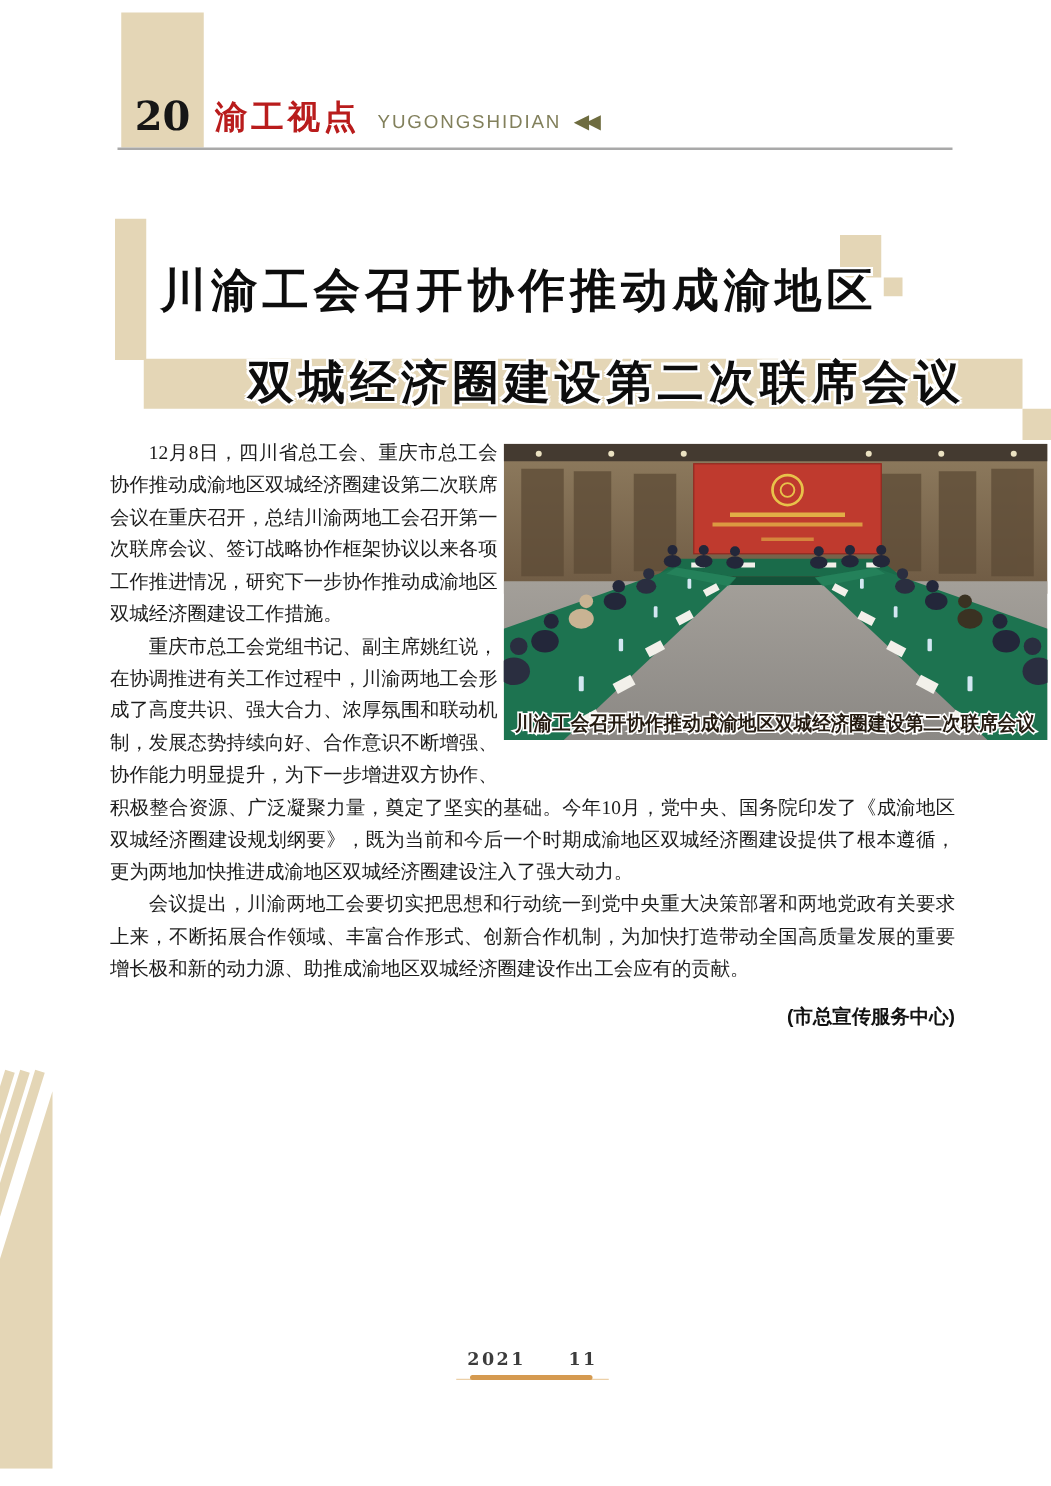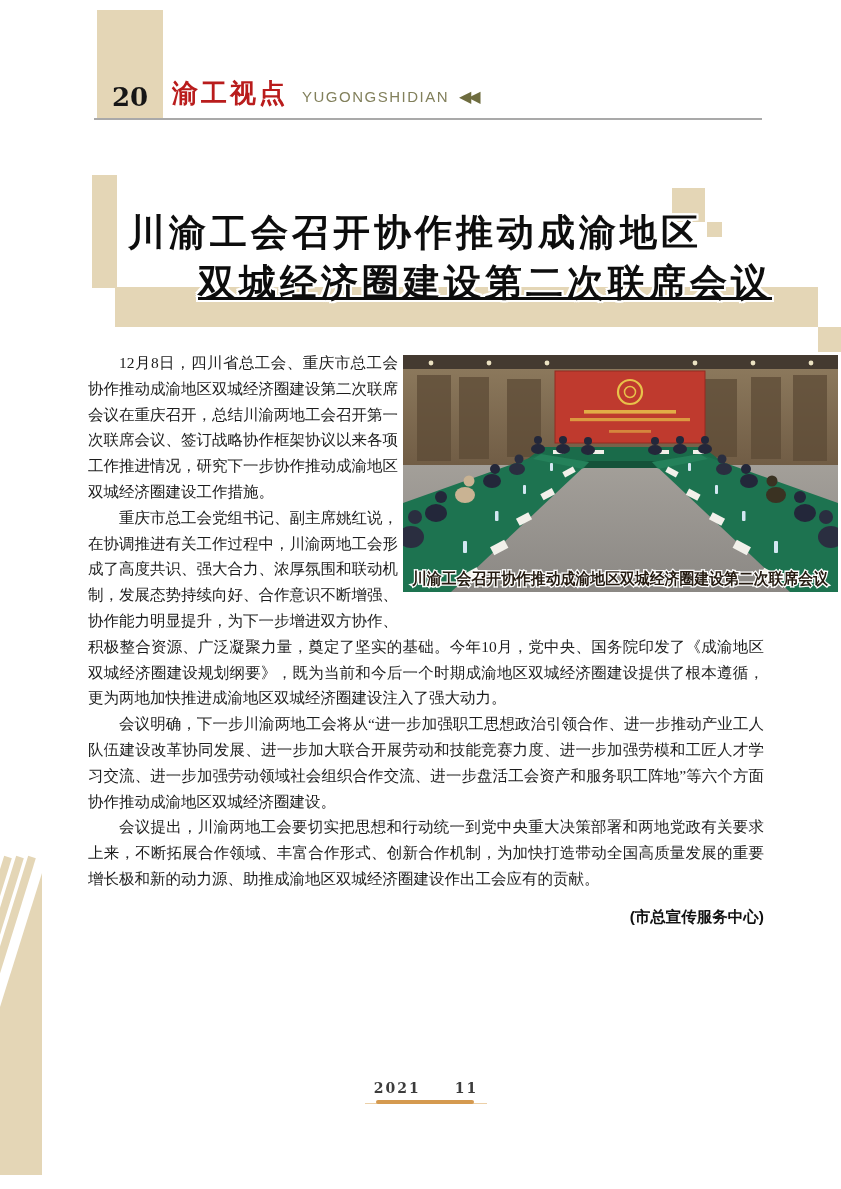--- a/index.html
+++ b/index.html
@@ -8,21 +8,21 @@
     background:#ffffff; overflow:hidden;
     font-family:"Liberation Serif", serif; color:#1d1d1d;
   }
   
   .hdr-box {
     position:absolute; left:97px; top:10px; width:66px; height:108px;
     background:#e4d6b6;
   }
   .hdr-pagenum {
     position:absolute; bottom:6px; left:0; width:100%; text-align:center;
-    font-family:"DejaVu Serif", serif; font-weight:bold; font-size:26px; color:#161616;
+    font-family:"DejaVu Serif", serif; font-weight:bold; font-size:32px; color:#161616;
   }
   .hdr-line {
     position:absolute; left:172px; top:76px; display:flex; align-items:baseline;
   }
   .hdr-title {
     font-family:"Liberation Sans", sans-serif; font-weight:bold;
     font-size:26px; color:#b91c1c; letter-spacing:3px;
   }
   .hdr-sub {
     font-family:"Liberation Sans", sans-serif; font-size:15px; color:#82805c;
@@ -41,21 +41,21 @@
   .deco-hband { left:115px; top:287px; width:703px; height:40px; }
   .deco-sq1   { left:672px; top:188px; width:33px;  height:34px; }
   .deco-sq2   { left:707px; top:222px; width:15px;  height:15px; }
   .deco-sq3   { left:818px; top:327px; width:23px;  height:25px; }
   .title-line {
     position:absolute; font-family:"DejaVu Serif", serif; font-weight:900;
     font-size:37px; color:#0d0d0d; letter-spacing:4px; white-space:nowrap;
     text-shadow:2px 2px 0 #fff,-2px -2px 0 #fff,2px -2px 0 #fff,-2px 2px 0 #fff,0 2px 0 #fff,0 -2px 0 #fff,2px 0 0 #fff,-2px 0 0 #fff;
   }
   .title-l1 { left:128px; top:208px; }
-  .title-l2 { left:198px; top:258px;text-decoration:underline; }
+  .title-l2 { left:198px; top:281px; }
   
   .photo {
     position:absolute; left:403px; top:355px; width:348px; height:237px;
   }
   .photo svg { display:block; }
   
   .body-text {
     position:absolute; left:88px; top:350px; width:676px;
     font-size:15.5px; line-height:25.8px; text-align:justify; color:#1c1c1c;
   }
@@ -222,21 +222,20 @@
       </g>
 
       <text x="217" y="229" text-anchor="middle" textLength="416" lengthAdjust="spacingAndGlyphs" font-family="DejaVu Serif, serif" font-size="16" font-weight="bold" fill="#241a10" stroke="#ffffff" stroke-width="2.6" paint-order="stroke">川渝工会召开协作推动成渝地区双城经济圈建设第二次联席会议</text>
     </svg>
   </div>
 
   <div class="body-text">
     <div class="photo-spacer"></div>
     <p>12月8日，四川省总工会、重庆市总工会协作推动成渝地区双城经济圈建设第二次联席会议在重庆召开，总结川渝两地工会召开第一次联席会议、签订战略协作框架协议以来各项工作推进情况，研究下一步协作推动成渝地区双城经济圈建设工作措施。</p>
     <p>重庆市总工会党组书记、副主席姚红说，在协调推进有关工作过程中，川渝两地工会形成了高度共识、强大合力、浓厚氛围和联动机制，发展态势持续向好、合作意识不断增强、协作能力明显提升，为下一步增进双方协作、积极整合资源、广泛凝聚力量，奠定了坚实的基础。今年10月，党中央、国务院印发了《成渝地区双城经济圈建设规划纲要》，既为当前和今后一个时期成渝地区双城经济圈建设提供了根本遵循，更为两地加快推进成渝地区双城经济圈建设注入了强大动力。</p>
-    <p>会议明确，下一步川渝两地工会将从“进一步加强职工思想政治引领合作、进一步推动产业工人队伍建设改革协同发展、进一步加大联合开展劳动和技能竞赛力度、进一步加强劳模和工匠人才学习交流、进一步加强劳动领域社会组织合作交流、进一步盘活工会资产和服务职工阵地”等六个方面协作推动成渝地区双城经济圈建设。</p>
     <p>会议提出，川渝两地工会要切实把思想和行动统一到党中央重大决策部署和两地党政有关要求上来，不断拓展合作领域、丰富合作形式、创新合作机制，为加快打造带动全国高质量发展的重要增长极和新的动力源、助推成渝地区双城经济圈建设作出工会应有的贡献。</p>
     <p class="byline">(市总宣传服务中心)</p>
   </div>
 
   <svg class="corner-deco" viewBox="0 0 44 320" xmlns="http://www.w3.org/2000/svg">
     <polygon points="42,18 42,320 0,320 0,152" fill="#e4d6b6"></polygon>
     <g stroke="#e4d6b6" stroke-width="8">
       <line x1="32" y1="2" x2="-14" y2="150"></line>
       <line x1="20" y1="2" x2="-26" y2="150"></line>
       <line x1="8" y1="2" x2="-38" y2="150"></line>

